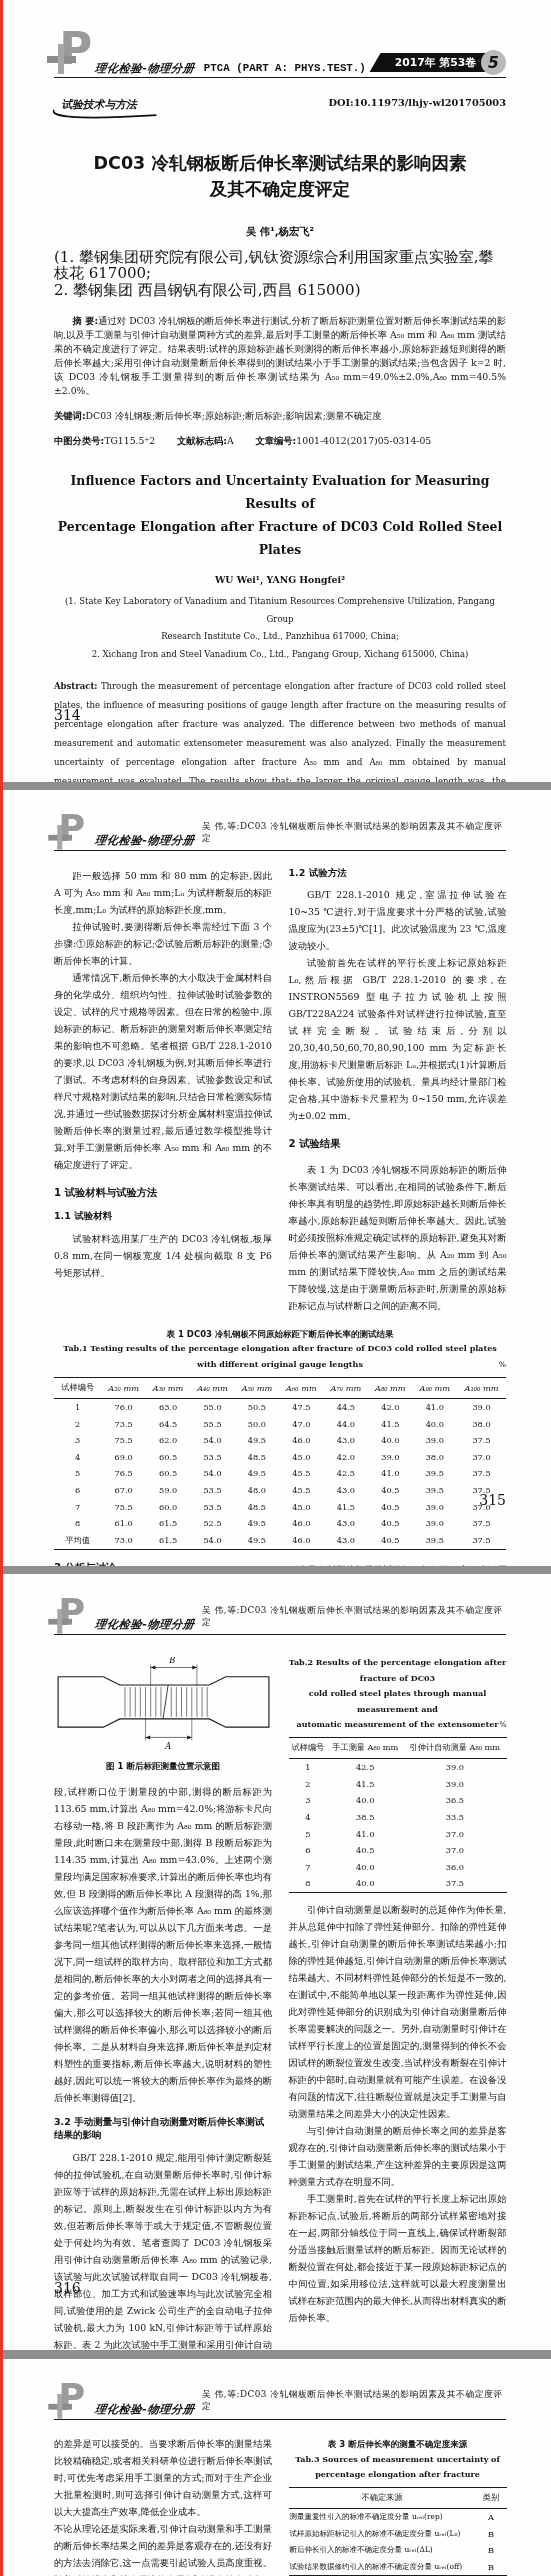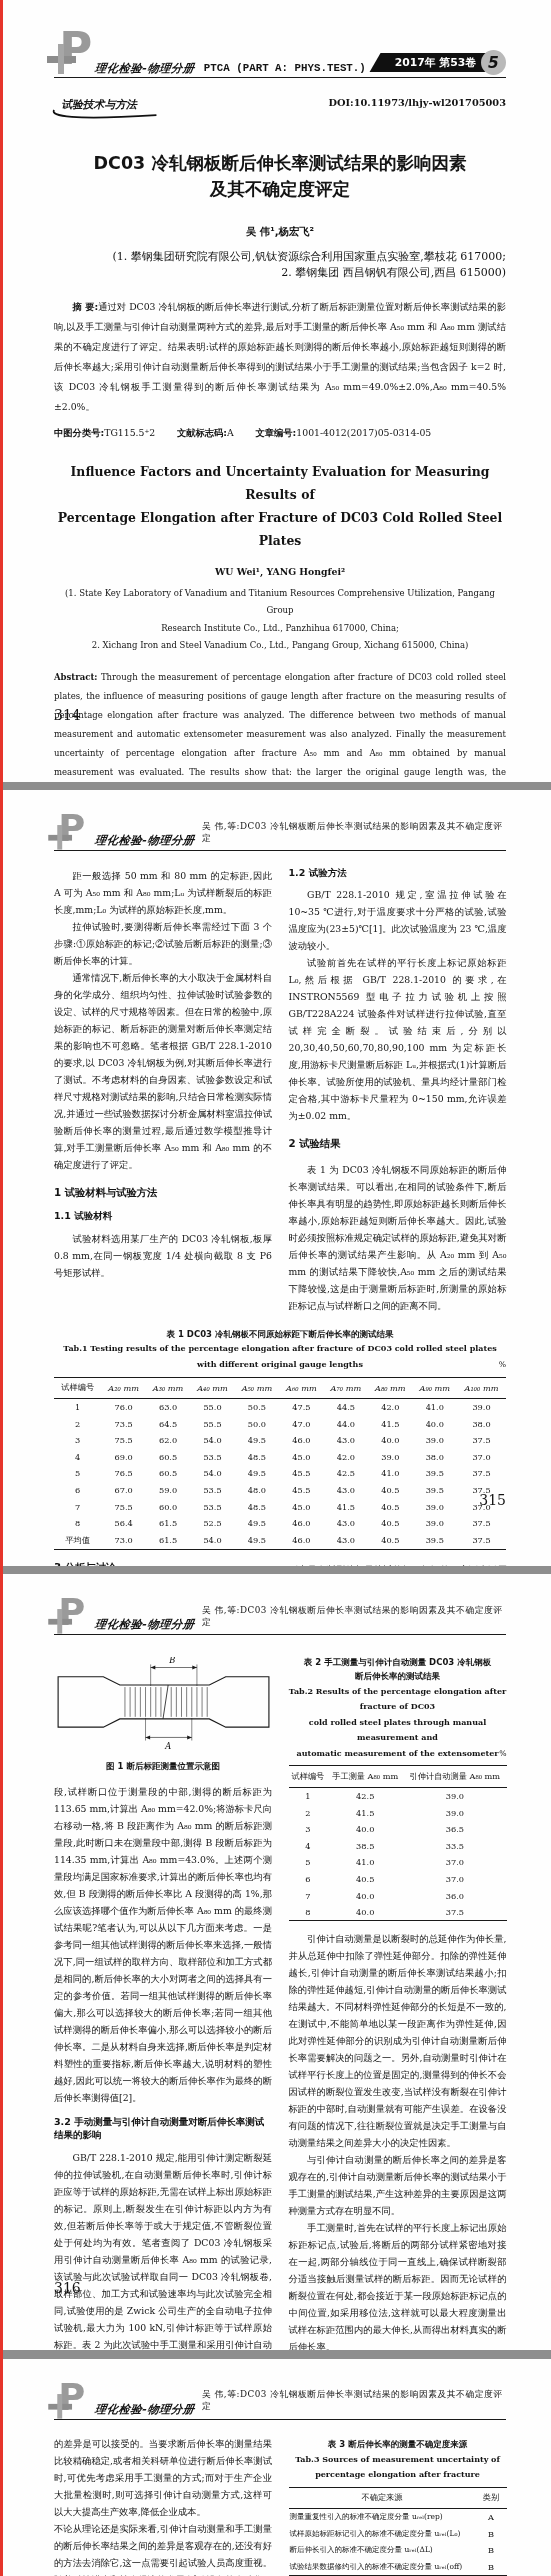--- a/index.html
+++ b/index.html
@@ -26,22 +26,22 @@
   .badge-row{display:flex;justify-content:space-between;align-items:flex-start;margin-top:18.5px;}
   .badge{position:relative;font-family:"DejaVu Sans",sans-serif;font-weight:bold;font-style:italic;font-size:10.8px;padding:1px 4.1px 5.2px 7.2px;}
   .badge svg{position:absolute;left:-3.1px;bottom:-5.2px;}
   .doi{font-family:"DejaVu Serif",serif;font-weight:bold;font-size:9.8px;}
   .runhead{display:flex;align-items:flex-end;gap:7.2px;border-bottom:1.3px solid #1a1a1a;padding:29px 0 2.1px 0;}
   .runhead .plogo{transform:scale(.82);transform-origin:left bottom;width:34px;height:29px;}
   .runtitle{font-size:8.8px;padding-bottom:3.1px;letter-spacing:0.5px;}
   
   .title{font-family:"DejaVu Sans",sans-serif;font-weight:bold;font-size:17.5px;line-height:26px;text-align:center;margin:33px 0 0 0;}
   .authors{font-family:"DejaVu Sans",sans-serif;font-weight:bold;text-align:center;font-size:10.3px;margin-top:23px;}
-  .affil{text-align:right;font-size:11px;line-height:16.5px;margin-top:10.3px;}
-  .abs{font-size:9.3px;line-height:20px;text-align:justify;margin-top:15.5px;}
+  .affil{text-align:left;font-size:15px;line-height:16.5px;margin-top:10.3px;}
+  .abs{font-size:9.3px;line-height:14px;text-align:justify;margin-top:15.5px;}
   .abs .lbl,.kw .lbl,.clc .lbl{font-family:"DejaVu Sans",sans-serif;font-weight:bold;}
   .abs-first{text-indent:2em;}
   .kw{font-size:9.3px;line-height:18.5px;text-align:justify;margin-top:1px;}
   .clc{display:flex;gap:21.6px;font-size:9.3px;margin-top:4.1px;}
   .entitle{font-family:"DejaVu Serif",serif;font-weight:bold;font-size:12.4px;line-height:23px;text-align:center;margin-top:20.6px;}
   .enauthors{text-align:center;font-weight:bold;font-size:9.3px;margin-top:13.4px;}
   .enaffil{text-align:center;font-size:8.5px;line-height:17.5px;margin-top:8.2px;}
   .enabs{font-size:8.5px;line-height:19px;text-align:justify;margin-top:13.4px;}
   .enabs .lbl,.enkw .lbl{font-weight:bold;}
   
@@ -109,20 +109,21 @@
 
       <div class="authors">吴 伟¹,杨宏飞²</div>
 
       <div class="affil">
         <div>(1. 攀钢集团研究院有限公司,钒钛资源综合利用国家重点实验室,攀枝花 617000;</div>
         <div>2. 攀钢集团 西昌钢钒有限公司,西昌 615000)</div>
       </div>
 
       <p class="abs abs-first"><span class="lbl">摘 要:</span><span>通过对 DC03 冷轧钢板的断后伸长率进行测试,分析了断后标距测量位置对断后伸长率测试结果的影响,以及手工测量与引伸计自动测量两种方式的差异,最后对手工测量的断后伸长率 A₅₀ mm 和 A₈₀ mm 测试结果的不确定度进行了评定。结果表明:试样的原始标距越长则测得的断后伸长率越小,原始标距越短则测得的断后伸长率越大;采用引伸计自动测量断后伸长率得到的测试结果小于手工测量的测试结果;当包含因子 k=2 时,该 DC03 冷轧钢板手工测量得到的断后伸长率测试结果为 A₅₀ mm=49.0%±2.0%,A₈₀ mm=40.5%±2.0%。</span></p>
 
+      <p class="kw"><span class="lbl">关键词:</span><span>DC03 冷轧钢板;断后伸长率;原始标距;断后标距;影响因素;测量不确定度</span></p>
 
       <div class="clc">
         <span><span class="lbl">中图分类号:</span><span>TG115.5⁺2</span></span>
         <span><span class="lbl">文献标志码:</span><span>A</span></span>
         <span><span class="lbl">文章编号:</span><span>1001-4012(2017)05-0314-05</span></span>
       </div>
 
       <div class="entitle">
         <span>Influence Factors and Uncertainty Evaluation for Measuring Results of</span><br>
         <span>Percentage Elongation after Fracture of DC03 Cold Rolled Steel Plates</span>
@@ -276,21 +277,21 @@
                 <td>53.5</td>
                 <td>48.5</td>
                 <td>45.0</td>
                 <td>41.5</td>
                 <td>40.5</td>
                 <td>39.0</td>
                 <td>37.0</td>
             </tr>
               <tr>
               <td>8</td>
-                <td>56.4</td>
+                <td>61.0</td>
                 <td>61.5</td>
                 <td>52.5</td>
                 <td>49.5</td>
                 <td>46.0</td>
                 <td>43.0</td>
                 <td>40.5</td>
                 <td>39.0</td>
                 <td>37.5</td>
             </tr>
               <tr>
@@ -382,24 +383,20 @@
               <div class="figcap-cn">图 1 断后标距测量位置示意图</div>
             </figcaption>
           </figure>
           <p class="par noindent" style="margin-top:9.3px;">段,试样断口位于测量段的中部,测得的断后标距为 113.65 mm,计算出 A₈₀ mm=42.0%;将游标卡尺向右移动一格,将 B 段距离作为 A₈₀ mm 的断后标距测量段,此时断口未在测量段中部,测得 B 段断后标距为 114.35 mm,计算出 A₈₀ mm=43.0%。上述两个测量段均满足国家标准要求,计算出的断后伸长率也均有效,但 B 段测得的断后伸长率比 A 段测得的高 1%,那么应该选择哪个值作为断后伸长率 A₈₀ mm 的最终测试结果呢?笔者认为,可以从以下几方面来考虑。一是参考同一组其他试样测得的断后伸长率来选择,一般情况下,同一组试样的取样方向、取样部位和加工方式都是相同的,断后伸长率的大小对两者之间的选择具有一定的参考价值。若同一组其他试样测得的断后伸长率偏大,那么可以选择较大的断后伸长率;若同一组其他试样测得的断后伸长率偏小,那么可以选择较小的断后伸长率。二是从材料自身来选择,断后伸长率是判定材料塑性的重要指标,断后伸长率越大,说明材料的塑性越好,因此可以统一将较大的断后伸长率作为最终的断后伸长率测得值[2]。</p>
           <div class="h2">3.2 手动测量与引伸计自动测量对断后伸长率测试结果的影响</div>
           <p class="par">GB/T 228.1-2010 规定,能用引伸计测定断裂延伸的拉伸试验机,在自动测量断后伸长率时,引伸计标距应等于试样的原始标距,无需在试样上标出原始标距的标记。原则上,断裂发生在引伸计标距以内方为有效,但若断后伸长率等于或大于规定值,不管断裂位置处于何处均为有效。笔者查阅了 DC03 冷轧钢板采用引伸计自动测量断后伸长率 A₈₀ mm 的试验记录,该试验与此次试验试样取自同一 DC03 冷轧钢板卷,取样部位、加工方式和试验速率均与此次试验完全相同,试验使用的是 Zwick 公司生产的全自动电子拉伸试验机,最大力为 100 kN,引伸计标距等于试样原始标距。表 2 为此次试验中手工测量和采用引伸计自动测量的断后伸长率 A₈₀ mm 测试结果。从测试结果来看,手工测量</p>
         </div>
 
         <div class="col">
           <div class="tblwrap" style="margin-top:4.1px;">
-            <div class="tcap-cn">
-              <div>表 2 手工测量与引伸计自动测量 DC03 冷轧钢板</div>
-              <div>断后伸长率的测试结果</div>
-            </div>
             <div class="tcap-en">
               <div>Tab.2 Results of the percentage elongation after fracture of DC03</div>
               <div>cold rolled steel plates through manual measurement and</div>
               <div>automatic measurement of the extensometer</div>
               <span class="tcap-unit">%</span>
             </div>
             <table class="rule">
               <thead>
                 <tr>
                   <th class="cjk">试样编号</th>

